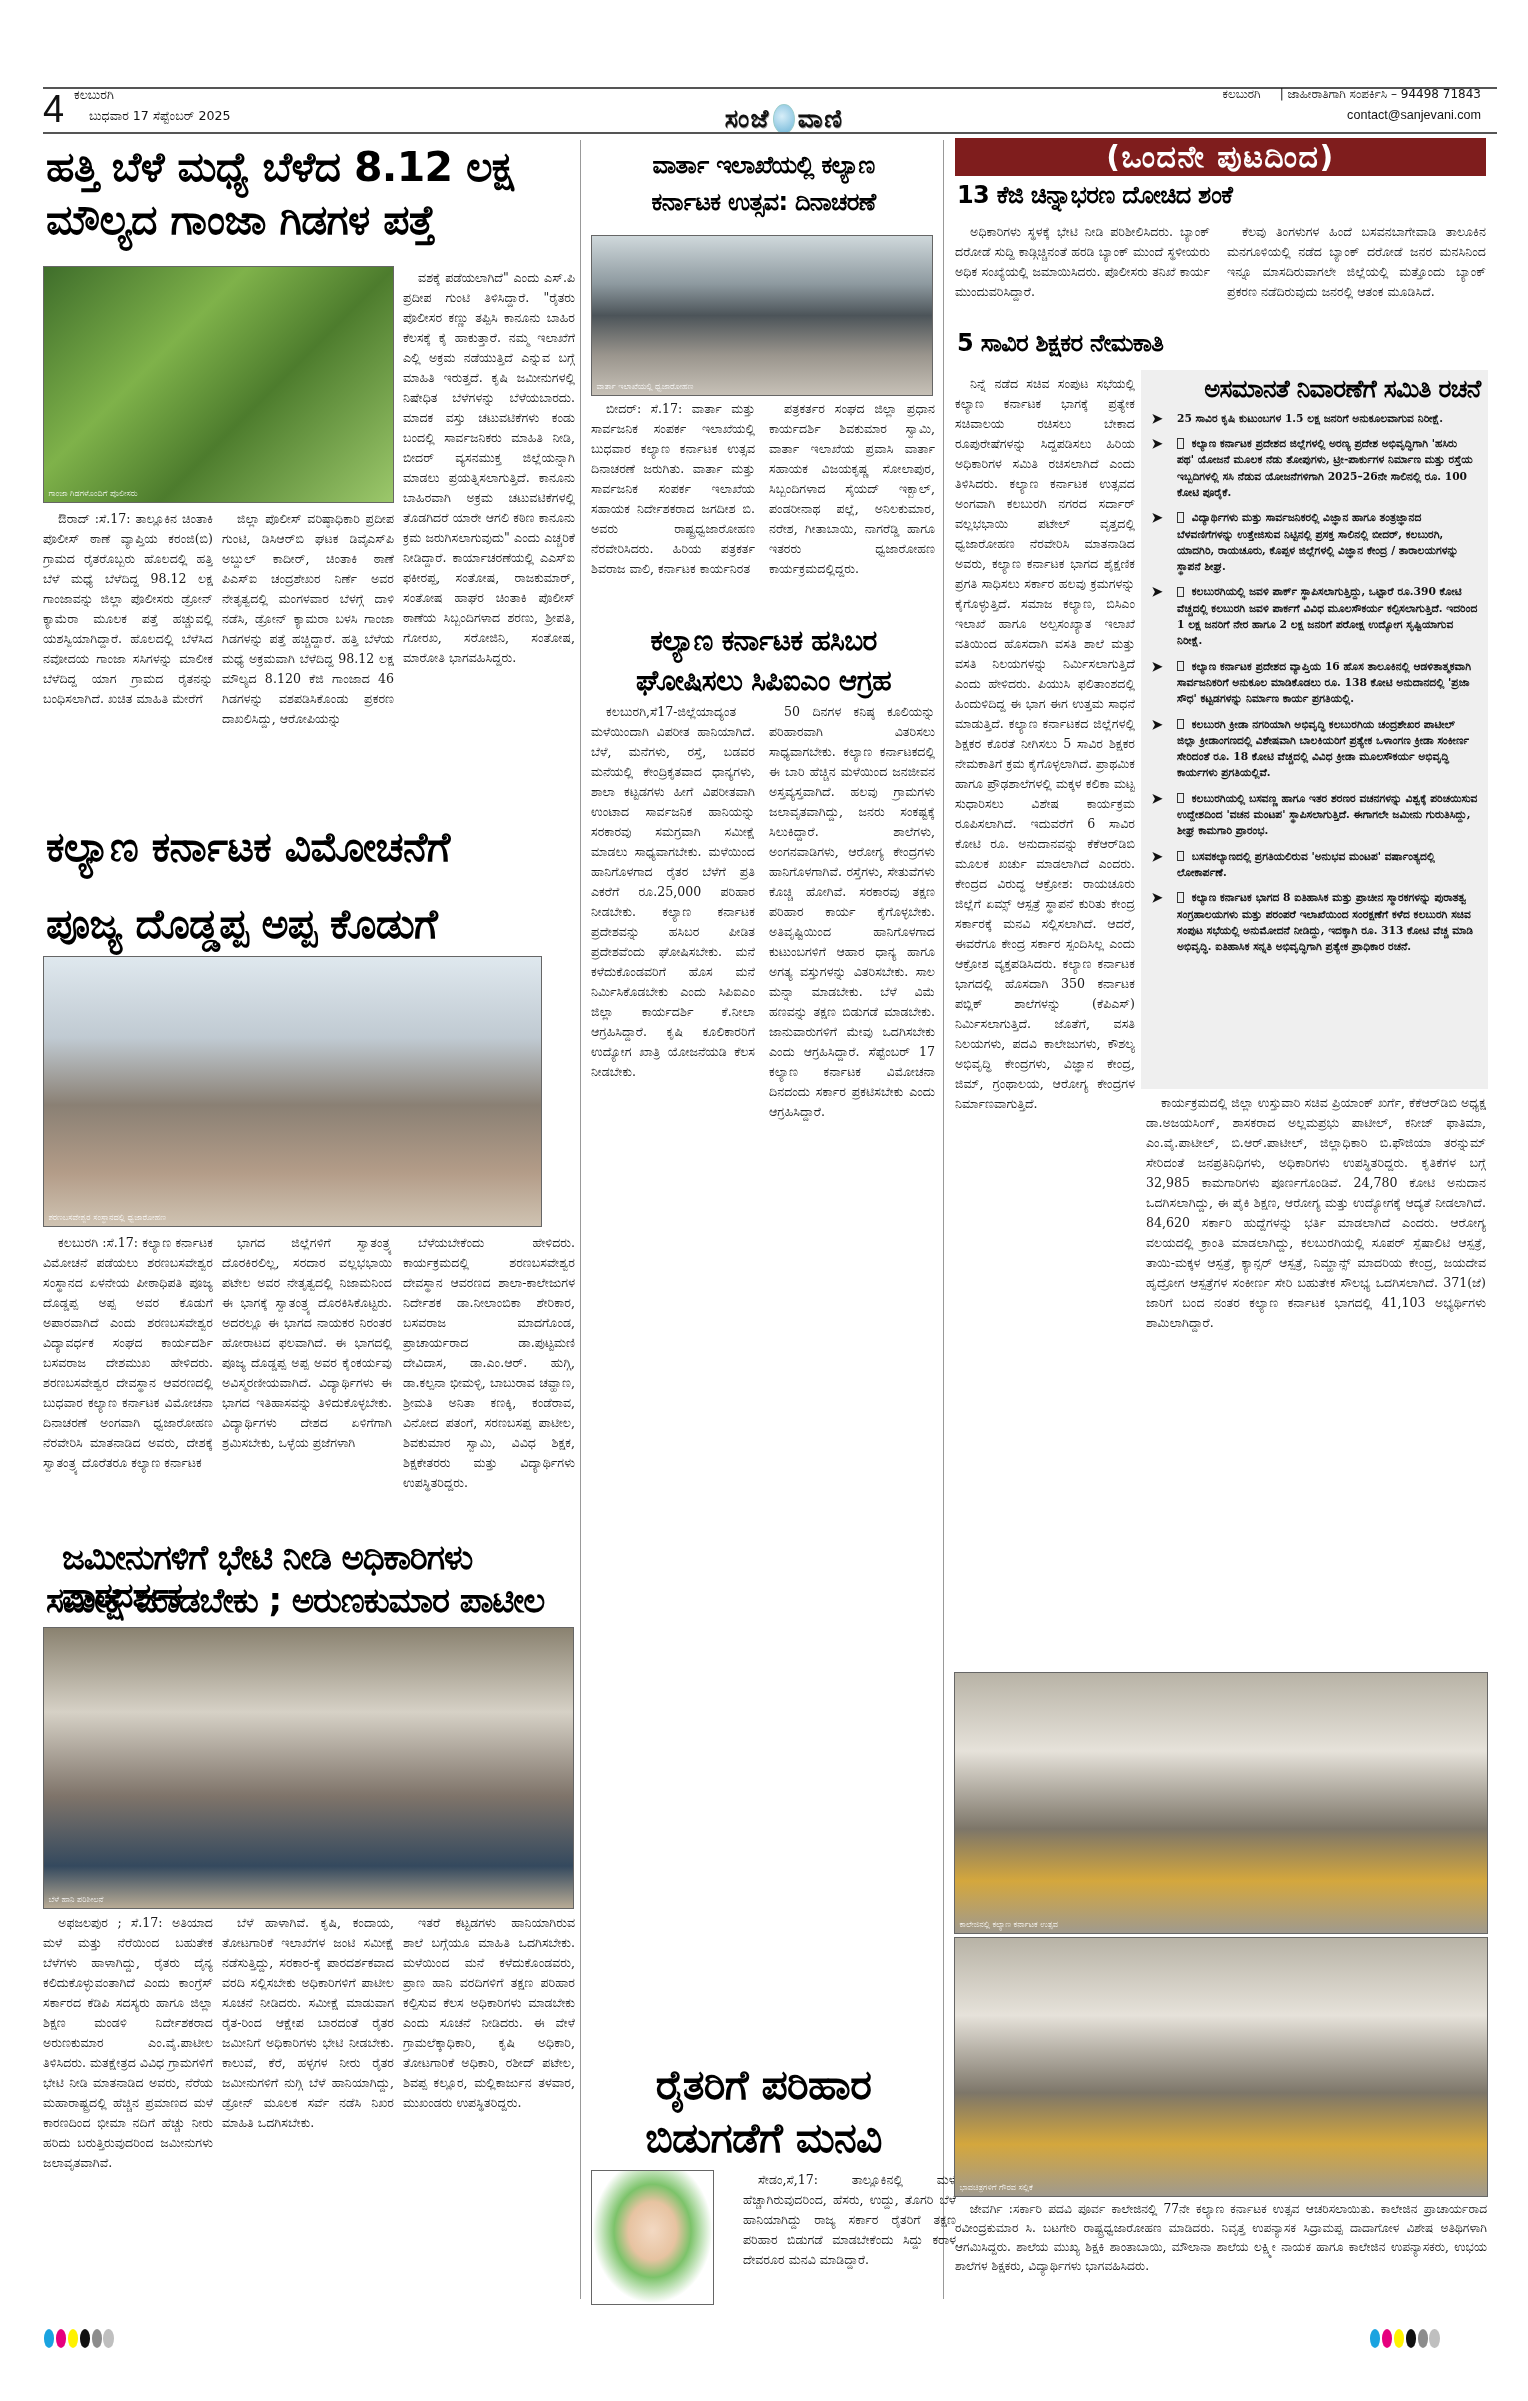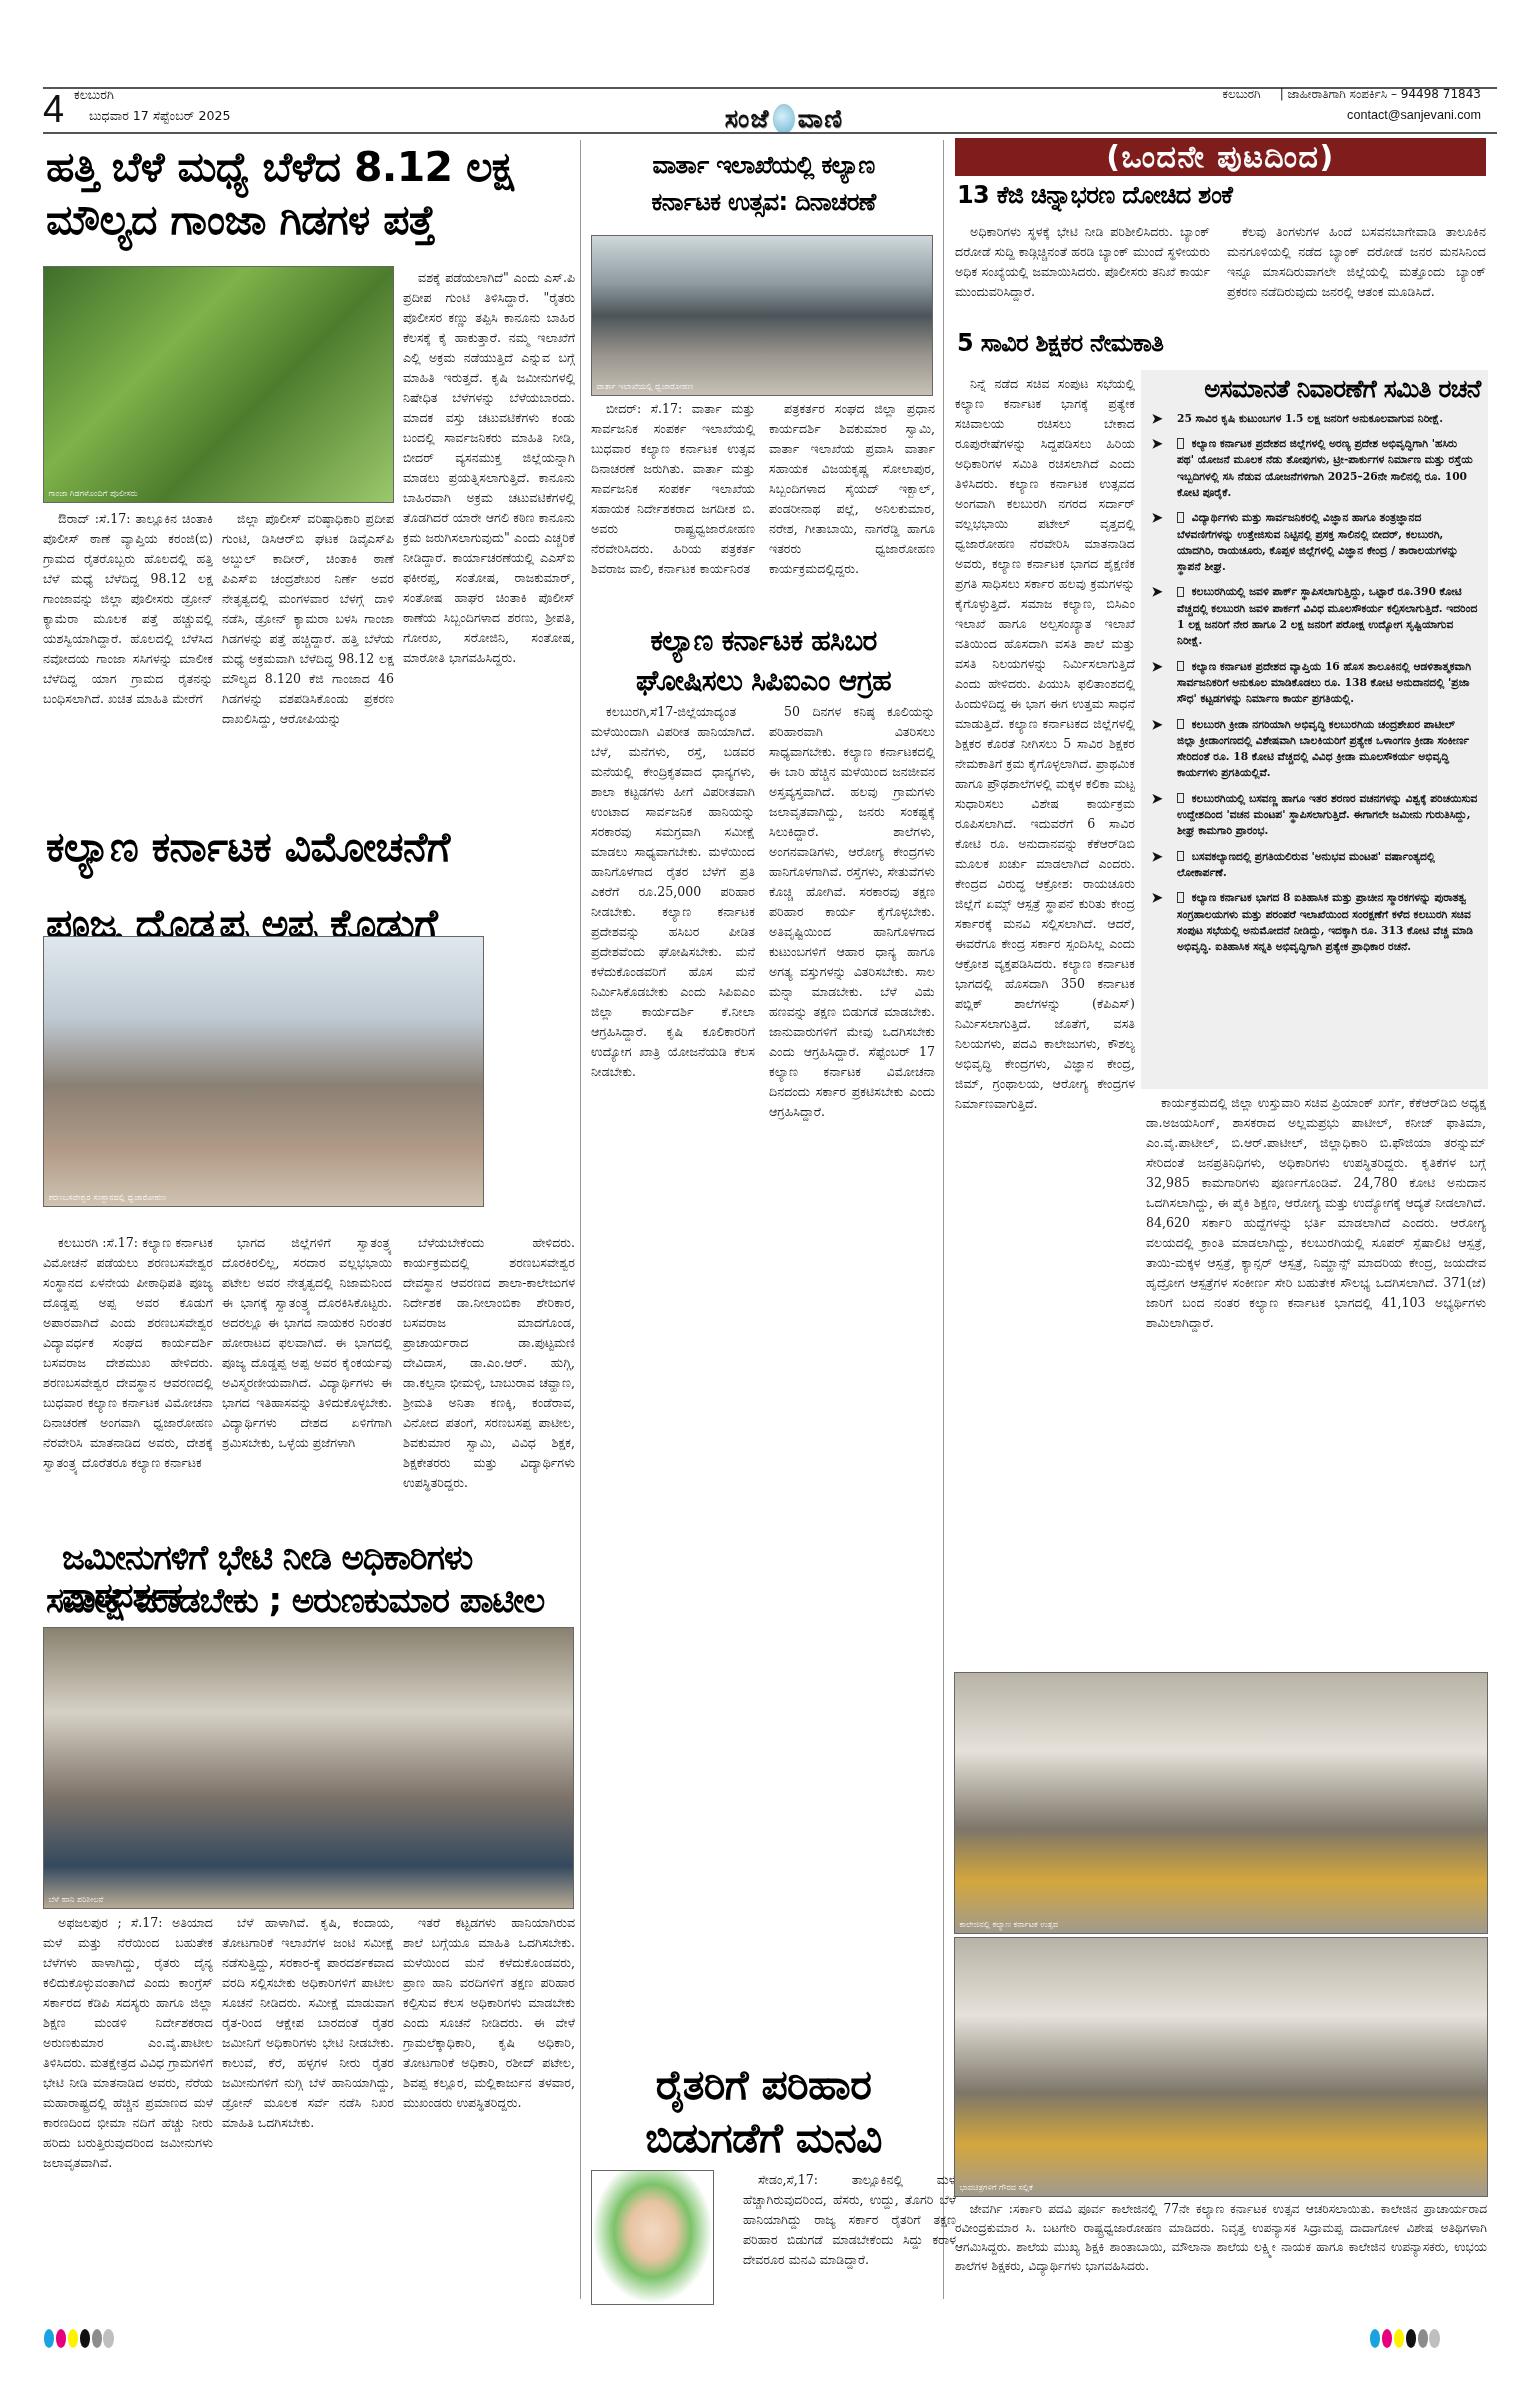--- a/index.html
+++ b/index.html
@@ -99,21 +99,21 @@
     <p>ಔರಾದ್ :ಸೆ.17: ತಾಲ್ಲೂಕಿನ ಚಿಂತಾಕಿ ಪೊಲೀಸ್ ಠಾಣೆ ವ್ಯಾಪ್ತಿಯ ಕರಂಜಿ(ಬಿ) ಗ್ರಾಮದ ರೈತರೊಬ್ಬರು ಹೊಲದಲ್ಲಿ ಹತ್ತಿ ಬೆಳೆ ಮಧ್ಯೆ ಬೆಳೆದಿದ್ದ 98.12 ಲಕ್ಷ ಗಾಂಜಾವನ್ನು ಜಿಲ್ಲಾ ಪೊಲೀಸರು ಡ್ರೋನ್ ಕ್ಯಾಮೆರಾ ಮೂಲಕ ಪತ್ತೆ ಹಚ್ಚುವಲ್ಲಿ ಯಶಸ್ವಿಯಾಗಿದ್ದಾರೆ. ಹೊಲದಲ್ಲಿ ಬೆಳೆಸಿದ ನವೋದಯ ಗಾಂಜಾ ಸಸಿಗಳನ್ನು ಮಾಲೀಕ ಬೆಳೆದಿದ್ದ ಯಾಗ ಗ್ರಾಮದ ರೈತನನ್ನು ಬಂಧಿಸಲಾಗಿದೆ. ಖಚಿತ ಮಾಹಿತಿ ಮೇರೆಗೆ</p>
   </div>
   <div class="col" style="left:222px; top:509px; width:172px; height:290px;">
     <p>ಜಿಲ್ಲಾ ಪೊಲೀಸ್ ವರಿಷ್ಠಾಧಿಕಾರಿ ಪ್ರದೀಪ ಗುಂಟಿ, ಡಿಸಿಆರ್‌ಬಿ ಘಟಕ ಡಿವೈಎಸ್‌ಪಿ ಅಬ್ದುಲ್ ಕಾದೀರ್, ಚಿಂತಾಕಿ ಠಾಣೆ ಪಿಎಸ್‌ಐ ಚಂದ್ರಶೇಖರ ನಿರ್ಣೆ ಅವರ ನೇತೃತ್ವದಲ್ಲಿ ಮಂಗಳವಾರ ಬೆಳಗ್ಗೆ ದಾಳಿ ನಡೆಸಿ, ಡ್ರೋನ್ ಕ್ಯಾಮರಾ ಬಳಸಿ ಗಾಂಜಾ ಗಿಡಗಳನ್ನು ಪತ್ತೆ ಹಚ್ಚಿದ್ದಾರೆ. ಹತ್ತಿ ಬೆಳೆಯ ಮಧ್ಯೆ ಅಕ್ರಮವಾಗಿ ಬೆಳೆದಿದ್ದ 98.12 ಲಕ್ಷ ಮೌಲ್ಯದ 8.120 ಕೆಜಿ ಗಾಂಜಾದ 46 ಗಿಡಗಳನ್ನು ವಶಪಡಿಸಿಕೊಂಡು ಪ್ರಕರಣ ದಾಖಲಿಸಿದ್ದು, ಆರೋಪಿಯನ್ನು</p>
   </div>
 </div>
 
 <div>
   <div class="hl hl-xl" style="left:46px; top:825px; width:529px;">ಕಲ್ಯಾಣ ಕರ್ನಾಟಕ ವಿಮೋಚನೆಗೆ</div>
   <div class="hl hl-xl" style="left:46px; top:887px; width:529px;margin-top:15px;">ಪೂಜ್ಯ ದೊಡ್ಡಪ್ಪ ಅಪ್ಪ ಕೊಡುಗೆ</div>
-  <div class="photo ph-event" style="left:43px; top:936px; width:441px; height:271px;">
+  <div class="photo ph-event" style="left:43px; top:956px; width:499px; height:271px;">
     <span class="photo-label">ಶರಣಬಸವೇಶ್ವರ ಸಂಸ್ಥಾನದಲ್ಲಿ ಧ್ವಜಾರೋಹಣ</span>
   </div>
   <div class="col" style="left:43px; top:1233px; width:170px; height:290px;">
     <p>ಕಲಬುರಗಿ :ಸೆ.17: ಕಲ್ಯಾಣ ಕರ್ನಾಟಕ ವಿಮೋಚನೆ ಪಡೆಯಲು ಶರಣಬಸವೇಶ್ವರ ಸಂಸ್ಥಾನದ ಏಳನೇಯ ಪೀಠಾಧಿಪತಿ ಪೂಜ್ಯ ದೊಡ್ಡಪ್ಪ ಅಪ್ಪ ಅವರ ಕೊಡುಗೆ ಅಪಾರವಾಗಿದೆ ಎಂದು ಶರಣಬಸವೇಶ್ವರ ವಿದ್ಯಾವರ್ಧಕ ಸಂಘದ ಕಾರ್ಯದರ್ಶಿ ಬಸವರಾಜ ದೇಶಮುಖ ಹೇಳಿದರು. ಶರಣಬಸವೇಶ್ವರ ದೇವಸ್ಥಾನ ಆವರಣದಲ್ಲಿ ಬುಧವಾರ ಕಲ್ಯಾಣ ಕರ್ನಾಟಕ ವಿಮೋಚನಾ ದಿನಾಚರಣೆ ಅಂಗವಾಗಿ ಧ್ವಜಾರೋಹಣ ನೆರವೇರಿಸಿ ಮಾತನಾಡಿದ ಅವರು, ದೇಶಕ್ಕೆ ಸ್ವಾತಂತ್ರ್ಯ ದೊರೆತರೂ ಕಲ್ಯಾಣ ಕರ್ನಾಟಕ</p>
   </div>
   <div class="col" style="left:222px; top:1233px; width:170px; height:290px;">
     <p>ಭಾಗದ ಜಿಲ್ಲೆಗಳಿಗೆ ಸ್ವಾತಂತ್ರ್ಯ ದೊರಕಿರಲಿಲ್ಲ, ಸರದಾರ ವಲ್ಲಭಭಾಯಿ ಪಟೇಲ ಅವರ ನೇತೃತ್ವದಲ್ಲಿ ನಿಜಾಮನಿಂದ ಈ ಭಾಗಕ್ಕೆ ಸ್ವಾತಂತ್ರ್ಯ ದೊರಕಿಸಿಕೊಟ್ಟರು. ಅದರಲ್ಲೂ ಈ ಭಾಗದ ನಾಯಕರ ನಿರಂತರ ಹೋರಾಟದ ಫಲವಾಗಿದೆ. ಈ ಭಾಗದಲ್ಲಿ ಪೂಜ್ಯ ದೊಡ್ಡಪ್ಪ ಅಪ್ಪ ಅವರ ಕೈಂಕರ್ಯವು ಅವಿಸ್ಮರಣೀಯವಾಗಿದೆ. ವಿದ್ಯಾರ್ಥಿಗಳು ಈ ಭಾಗದ ಇತಿಹಾಸವನ್ನು ತಿಳಿದುಕೊಳ್ಳಬೇಕು. ವಿದ್ಯಾರ್ಥಿಗಳು ದೇಶದ ಏಳಿಗೆಗಾಗಿ ಶ್ರಮಿಸಬೇಕು, ಒಳ್ಳೆಯ ಪ್ರಜೆಗಳಾಗಿ</p>
   </div>
   <div class="col" style="left:403px; top:1233px; width:172px; height:290px;">
     <p>ಬೆಳೆಯಬೇಕೆಂದು ಹೇಳಿದರು. ಕಾರ್ಯಕ್ರಮದಲ್ಲಿ ಶರಣಬಸವೇಶ್ವರ ದೇವಸ್ಥಾನ ಆವರಣದ ಶಾಲಾ-ಕಾಲೇಜುಗಳ ನಿರ್ದೇಶಕ ಡಾ.ನೀಲಾಂಬಿಕಾ ಶೇರಿಕಾರ, ಬಸವರಾಜ ಮಾದಗೊಂಡ, ಪ್ರಾಚಾರ್ಯರಾದ ಡಾ.ಪುಟ್ಟಮಣಿ ದೇವಿದಾಸ, ಡಾ.ಎಂ.ಆರ್. ಹುಗ್ಗಿ, ಡಾ.ಕಲ್ಪನಾ ಭೀಮಳ್ಳಿ, ಬಾಬುರಾವ ಚವ್ಹಾಣ, ಶ್ರೀಮತಿ ಅನಿತಾ ಕಣಕ್ಕಿ, ಕಂಡೆರಾವ, ವಿನೋದ ಪತಂಗೆ, ಸರಣಬಸಪ್ಪ ಪಾಟೀಲ, ಶಿವಕುಮಾರ ಸ್ವಾಮಿ, ವಿವಿಧ ಶಿಕ್ಷಕ, ಶಿಕ್ಷಕೇತರರು ಮತ್ತು ವಿದ್ಯಾರ್ಥಿಗಳು ಉಪಸ್ಥಿತರಿದ್ದರು.</p>

